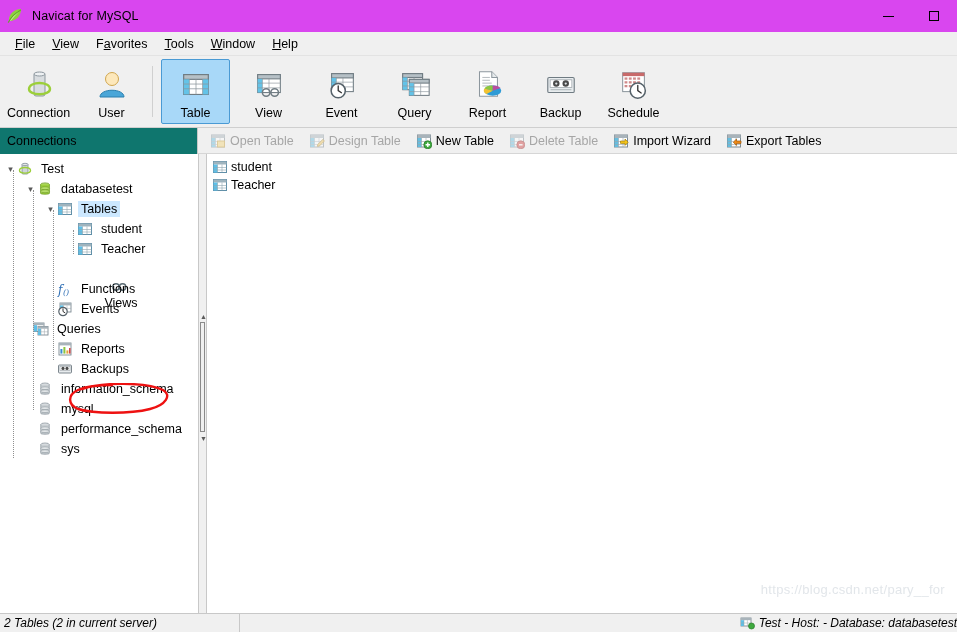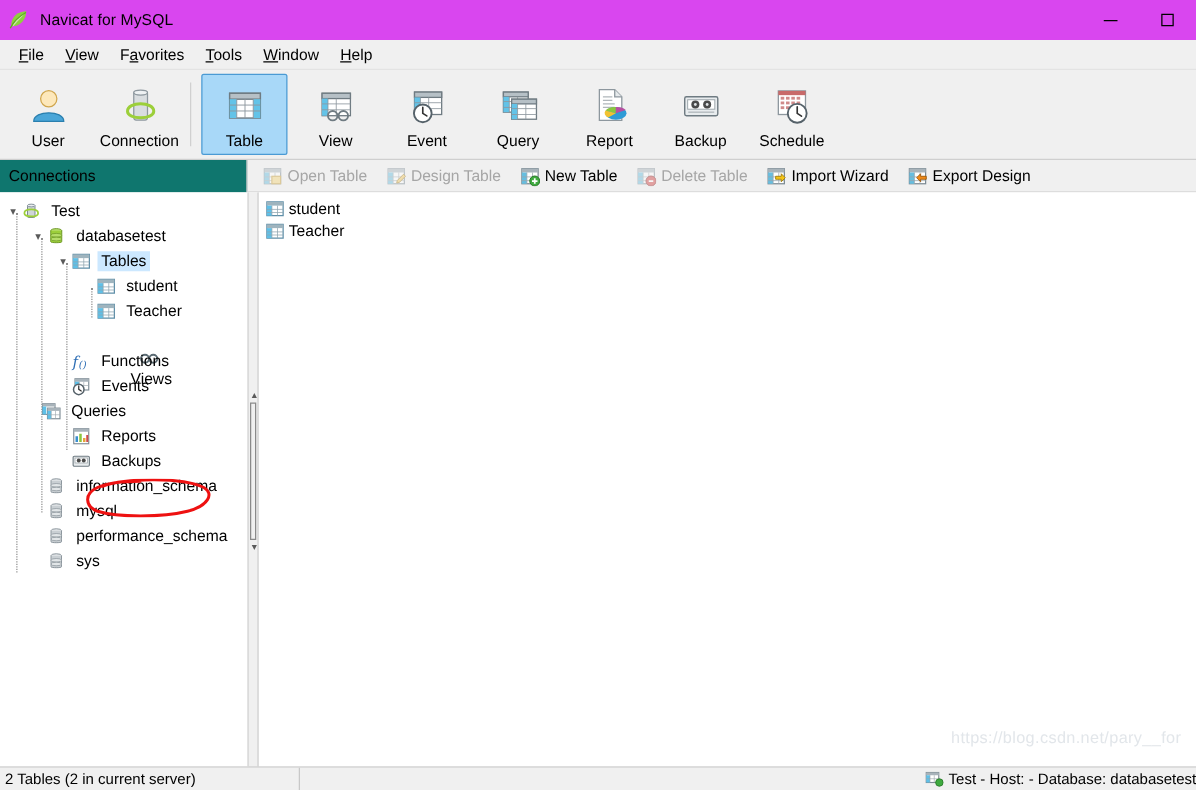--- a/index.html
+++ b/index.html
@@ -309,20 +309,21 @@
   
   .statusbar {
     height: 18px;
     background: #f0f0f0;
     border-top: 1px solid #c8c8c8;
     display: flex;
     align-items: center;
     flex: 0 0 auto;
     font-size: 12px;
     overflow: hidden;
+    font-style: italic;
   }
   .sb-left {
     width: 240px;
     padding-left: 4px;
     box-sizing: border-box;
     border-right: 1px solid #c8c8c8;
     height: 18px;
     line-height: 18px;
     overflow: hidden;
     color: #000;
@@ -397,36 +398,36 @@
     <div class="menu-item"><u>T</u>ools</div>
     <div class="menu-item"><u>W</u>indow</div>
     <div class="menu-item"><u>H</u>elp</div>
   </div>
 
   <div class="toolbar">
 
     <div class="tb-btn">
       <div class="tb-ico">
         <svg viewBox="0 0 36 36" width="36" height="36">
-          <circle cx="18" cy="12" r="6.5" fill="#fde8bb" stroke="#d0a64e" stroke-width="1"></circle>
-          <path d="M6 30 C6 21, 30 21, 30 30 Z" fill="#4aa6d8" stroke="#2a7fae" stroke-width="1"></path>
-        </svg>
-      </div>
-      <div class="tb-label">User</div>
+          <rect x="13" y="6" width="11" height="23" rx="2" fill="#d9dde0" stroke="#8d979e" stroke-width="1"></rect>
+          <ellipse cx="18.5" cy="7" rx="5.5" ry="2" fill="#eef1f3" stroke="#8d979e" stroke-width="1"></ellipse>
+          <path d="M8 22 C8 14, 29 14, 29 22 C29 29, 8 29, 8 22 Z" fill="none" stroke="#9ccf3a" stroke-width="2.4"></path>
+        </svg>
+      </div>
+      <div class="tb-label">Connection</div>
     </div>
 
     <div class="tb-btn">
       <div class="tb-ico">
         <svg viewBox="0 0 36 36" width="36" height="36">
-          <rect x="13" y="6" width="11" height="23" rx="2" fill="#d9dde0" stroke="#8d979e" stroke-width="1"></rect>
-          <ellipse cx="18.5" cy="7" rx="5.5" ry="2" fill="#eef1f3" stroke="#8d979e" stroke-width="1"></ellipse>
-          <path d="M8 22 C8 14, 29 14, 29 22 C29 29, 8 29, 8 22 Z" fill="none" stroke="#9ccf3a" stroke-width="2.4"></path>
-        </svg>
-      </div>
-      <div class="tb-label">Connection</div>
+          <circle cx="18" cy="12" r="6.5" fill="#fde8bb" stroke="#d0a64e" stroke-width="1"></circle>
+          <path d="M6 30 C6 21, 30 21, 30 30 Z" fill="#4aa6d8" stroke="#2a7fae" stroke-width="1"></path>
+        </svg>
+      </div>
+      <div class="tb-label">User</div>
     </div>
 
     <div class="tb-sep"></div>
 
     <div class="tb-btn active">
       <div class="tb-ico">
         <svg viewBox="0 0 36 36" width="34" height="34">
           <rect x="5" y="7" width="26" height="21" fill="#ffffff" stroke="#6f7b82" stroke-width="1.2"></rect>
           <rect x="5" y="7" width="26" height="5" fill="#b6c0c6" stroke="#6f7b82" stroke-width="1.2"></rect>
           <rect x="5" y="12" width="6" height="16" fill="#63c3e8"></rect>
@@ -612,21 +613,21 @@
       <div class="obj-btn">
         <span class="oi">
           <svg viewBox="0 0 16 16" width="16" height="16">
             <rect x="1.5" y="2" width="13" height="12" fill="#fff" stroke="#7c8a93" stroke-width="1"></rect>
             <rect x="1.5" y="2" width="13" height="3" fill="#a8b3ba"></rect>
             <rect x="1.5" y="5" width="4" height="9" fill="#66bee0"></rect>
             <path d="M5.5 5 v9 M10 5 v9 M1.5 8.5 h13 M1.5 11.5 h13" stroke="#9aa5ab" stroke-width=".6"></path>
             <path d="M15 8 h-4.5 v-2 L7.3 9.2 l3.2 3.2 v-2 H15 Z" fill="#f08a18" stroke="#9c5708" stroke-width=".7"></path>
           </svg>
         </span>
-        <span>Export Design</span>
+        <span>Export Tables</span>
       </div>
 
     </div>
   </div>
 
   <div class="body">
 
     <div class="sidebar">
       <div class="tree">
 

